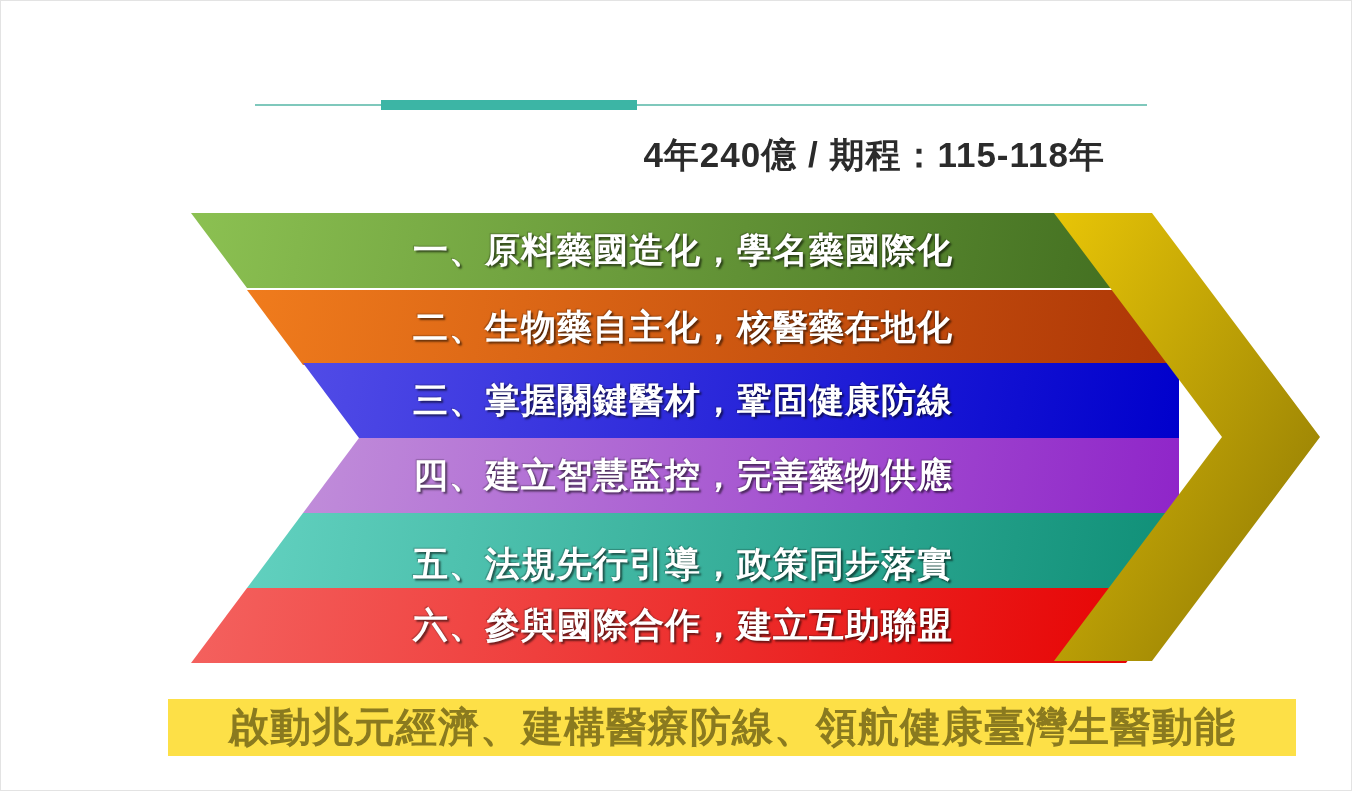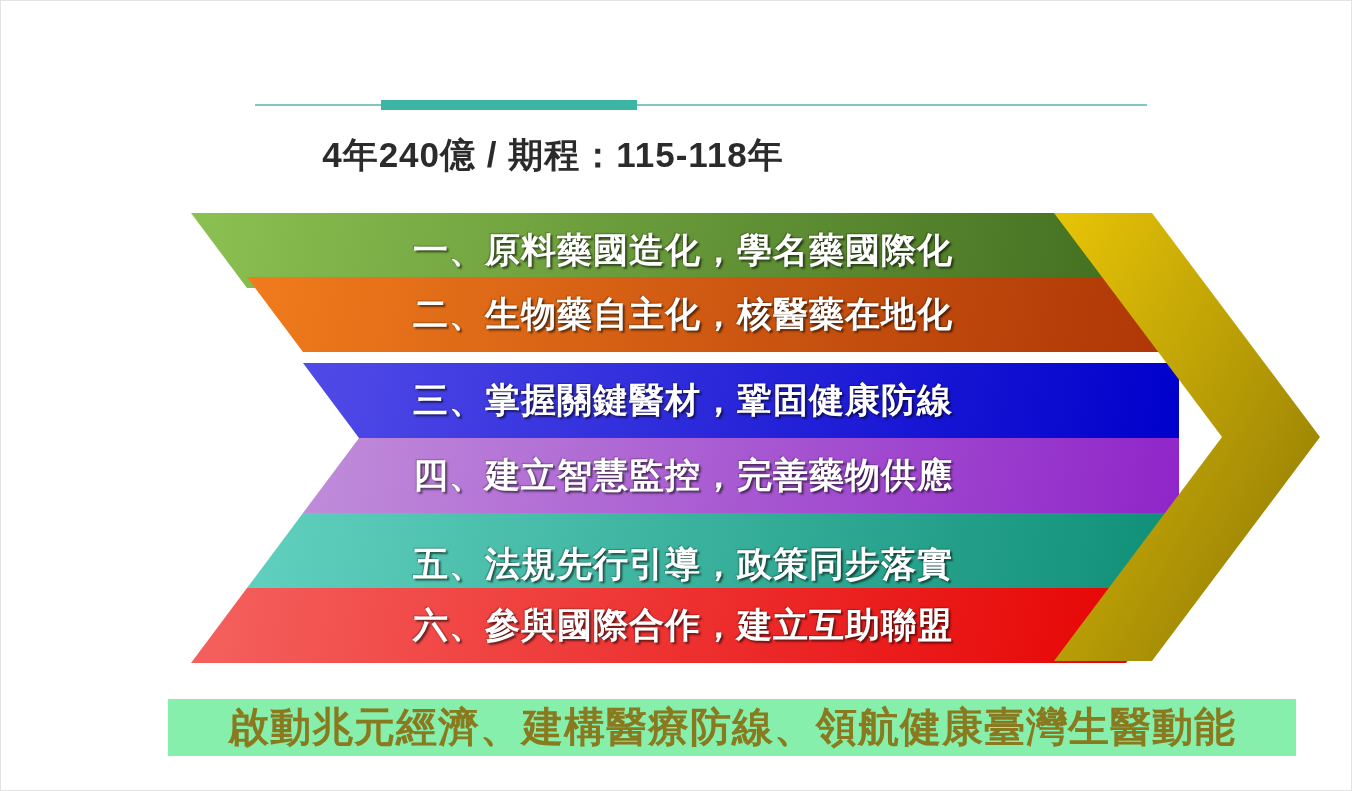--- a/index.html
+++ b/index.html
@@ -40,21 +40,21 @@
   }
   #divider-thick {
     position:absolute; left:126px; top:1px; width:256px; height:10px;
     background:#3cb5a5;
   }
 
   
   #subtitle {
     position:absolute;
     left:0; top:131px; width:1104px;
-    text-align:center;
+    text-align:right;
     font-size:35px;
     font-weight:bold;
     color:#2b2b2b;
     letter-spacing:1px;
     white-space:nowrap;
   }
 
   
   #stack {
     position:absolute;
@@ -74,21 +74,21 @@
     font-size:35px;
     font-weight:bold;
     color:#ffffff;
     letter-spacing:1px;
     white-space:nowrap;
     text-shadow:
        2px 2px 2px rgba(0,0,0,0.55),
       -1px -1px 1px rgba(0,0,0,0.25);
   }
   .bar.b1 { top:0px;   }
-  .bar.b2 { top:64px;  }
+  .bar.b2 { top:77px;  }
   .bar.b3 { top:150px; }
   .bar.b4 { top:225px;font-family:Liberation Mono, monospace; }
   .bar.b5 { top:300px; }
   .bar.b6 { top:375px; }
 
   
   .bar.b1 { clip-path: polygon(4px 0,   939px 0,   995px 100%, 60px 100%); }
   .bar.b2 { clip-path: polygon(60px 0,  995px 0,   1051px 100%, 116px 100%); }
   .bar.b3 { clip-path: polygon(116px 0, 1051px 0,  1107px 100%, 172px 100%); text-align: center; }
   .bar.b4 { clip-path: polygon(172px 0, 1107px 0,  1051px 100%, 116px 100%); }
@@ -154,17 +154,17 @@
     </div>
 
     <div class="bar b6" style="background: linear-gradient(100deg, rgb(244, 98, 95) 0%, rgb(230, 0, 0) 100%);">
       <span class="label" style="color: rgb(255, 255, 255);">六、參與國際合作，建立互助聯盟</span>
     </div>
 
   </div>
 
   <div id="gold-chevron" style="background: linear-gradient(120deg, rgb(232, 197, 7) 0%, rgb(138, 117, 4) 100%);"></div>
 
-  <div id="banner" style="background: #86efac;">
+  <div id="banner" style="background: #fde047;">
     <span id="banner-text" style="color: rgb(138, 122, 31);">啟動兆元經濟、建構醫療防線、領航健康臺灣生醫動能</span>
   </div>
 
 </div>
 
 </body></html>

